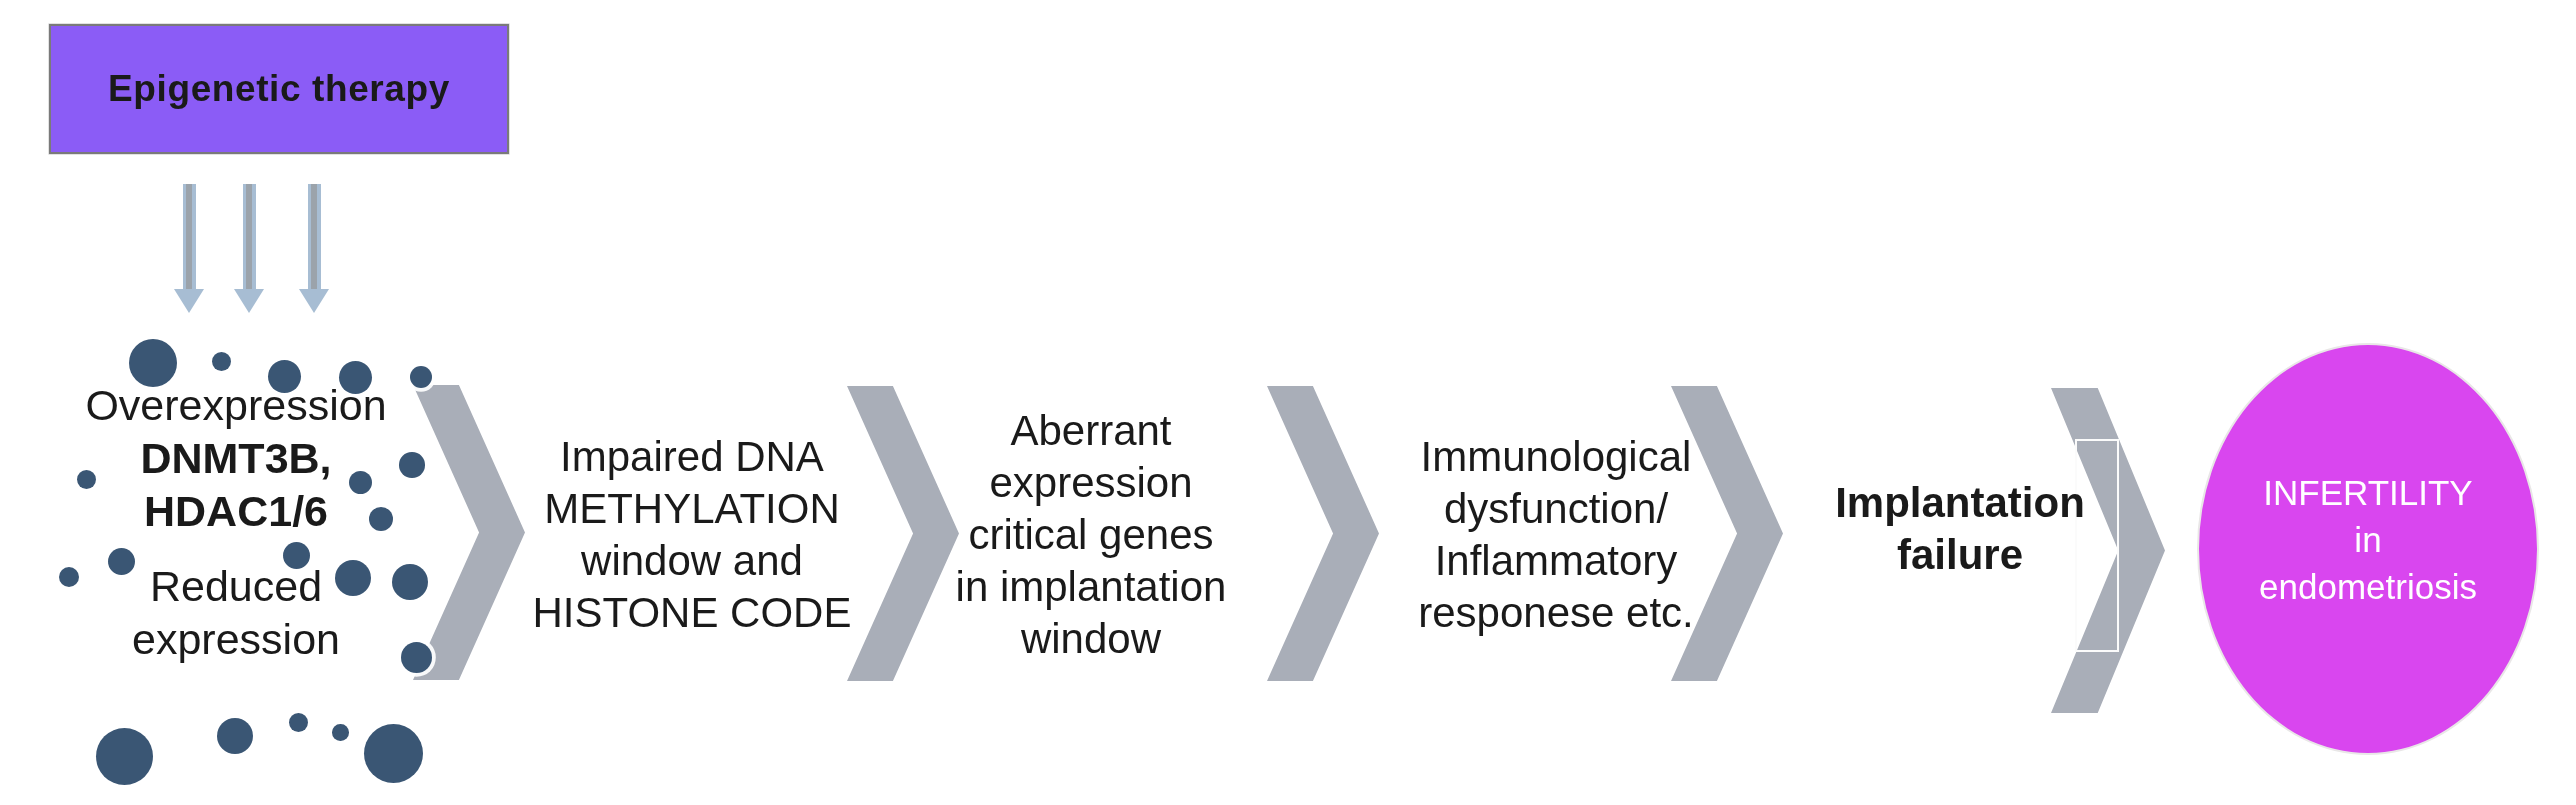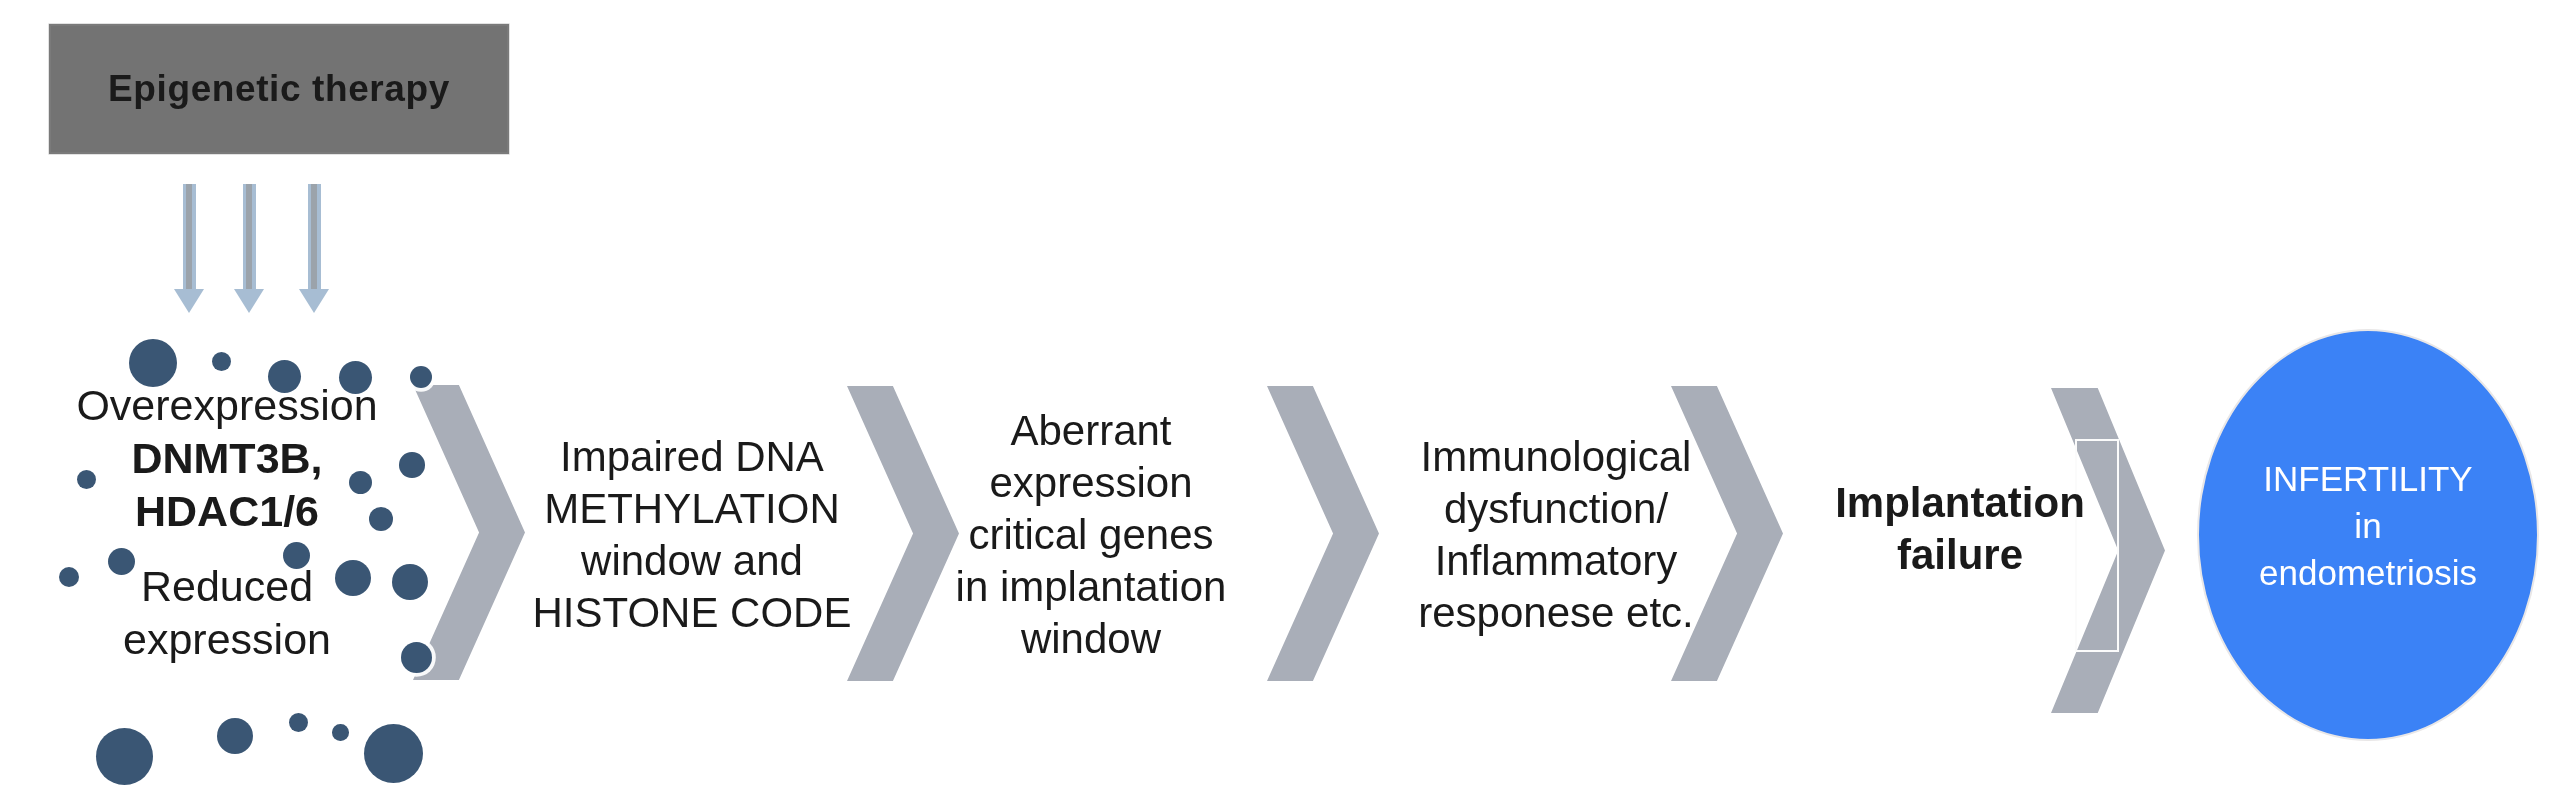--- a/index.html
+++ b/index.html
@@ -3,58 +3,58 @@
 <meta charset="utf-8">
 <style>
   html,body { margin:0; padding:0; background:#ffffff; }
   .canvas {
     position:relative; width:2576px; height:805px; background:#ffffff;
     font-family:"Liberation Sans", sans-serif; overflow:hidden; color:#1a1a1a;
   }
   .title-box {
     position:absolute; left:49px; top:24px; width:456px; height:126px;
     border:2.6px solid #7a7a7a; box-shadow:0 0 0 0.6px #cfcfcf;
-    background:#737373; display:flex; align-items:center; justify-content:center;
+    background:#8b5cf6; display:flex; align-items:center; justify-content:center;
     font-size:37px; font-weight:bold; letter-spacing:0.6px; z-index:5;
   }
   .down-arrow { position:absolute; width:31px; height:129px; top:184px; z-index:2; }
   .da-stem {
     position:absolute; left:9px; top:0; width:12.8px; height:106px;
     background:linear-gradient(90deg,#a7bdd3 0 3.2px,#9ba3ab 3.2px 9px,#a7bdd3 9px 12.8px);
   }
   .da-head {
     position:absolute; left:0; top:105px; width:0; height:0;
     border-left:15.3px solid transparent; border-right:15.3px solid transparent;
     border-top:24px solid #a7bdd3;
   }
   .dot {
     position:absolute; border-radius:50%; background:#3a5674;
     box-shadow:0 0 0 3.8px rgba(255,255,255,0.92); z-index:3;
   }
   .cluster-line {
-    position:absolute; left:227px; transform:translateX(-50%);
+    position:absolute; left:236px; transform:translateX(-50%);
     width:434px; text-align:center; font-size:43px; line-height:53px;
     z-index:4; white-space:nowrap;
   }
   .bold { font-weight:bold; }
   .chevron {
     position:absolute; background:#a9aeb8; z-index:1;
     clip-path:polygon(0 0, 41% 0, 100% 50%, 41% 100%, 0 100%, 59% 50%);
   }
   .stage-text {
     position:absolute; transform:translateX(-50%); text-align:center;
     font-size:42px; line-height:52px; white-space:pre-line; z-index:4; width:396px;
   }
   .artifact-rect {
     position:absolute; left:2075px; top:439px; width:40px; height:209px;
     border:2.6px solid #fbfbfb; background:transparent; z-index:2;
   }
   .outcome-circle {
-    position:absolute; left:2197px; top:329px; width:342px; height:412px;
-    background:#3b82f6; border:2.6px solid #e9e7e7; border-radius:50%;
+    position:absolute; left:2197px; top:343px; width:342px; height:412px;
+    background:#d946ef; border:2.6px solid #e9e7e7; border-radius:50%;
     display:flex; align-items:center; justify-content:center; text-align:center;
     color:#ffffff; font-size:35px; line-height:47px; white-space:pre-line;
     padding-bottom:19px; box-sizing:border-box; z-index:2;
   }
 </style>
 </head>
 <body>
 
 <div class="canvas">
 

